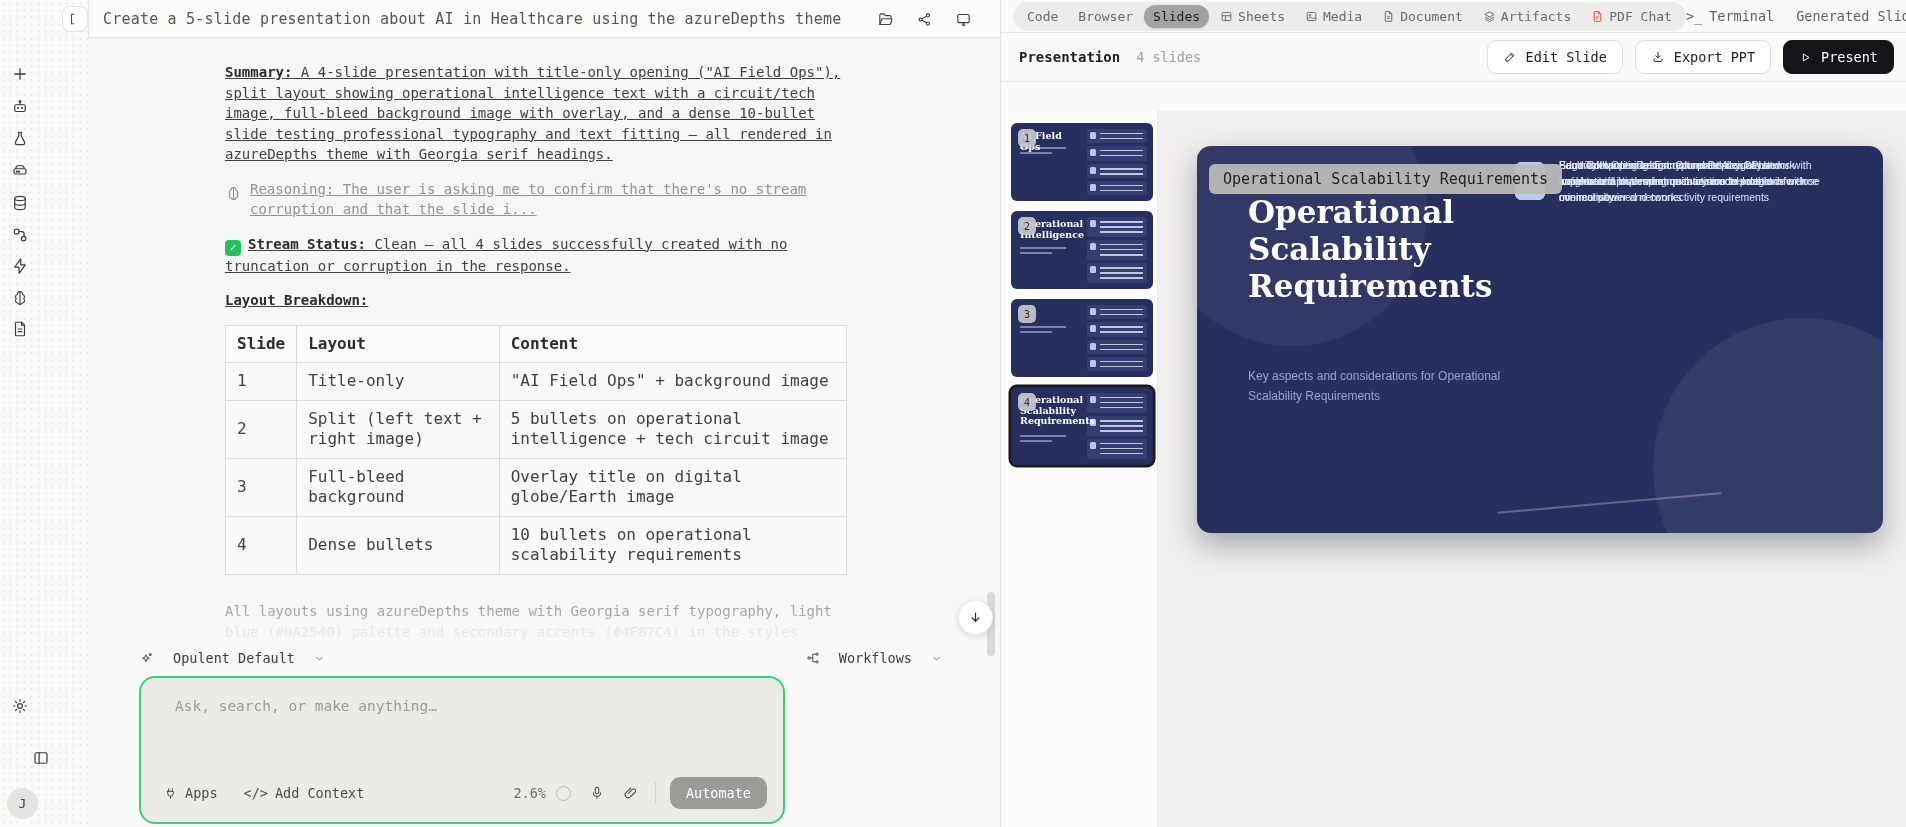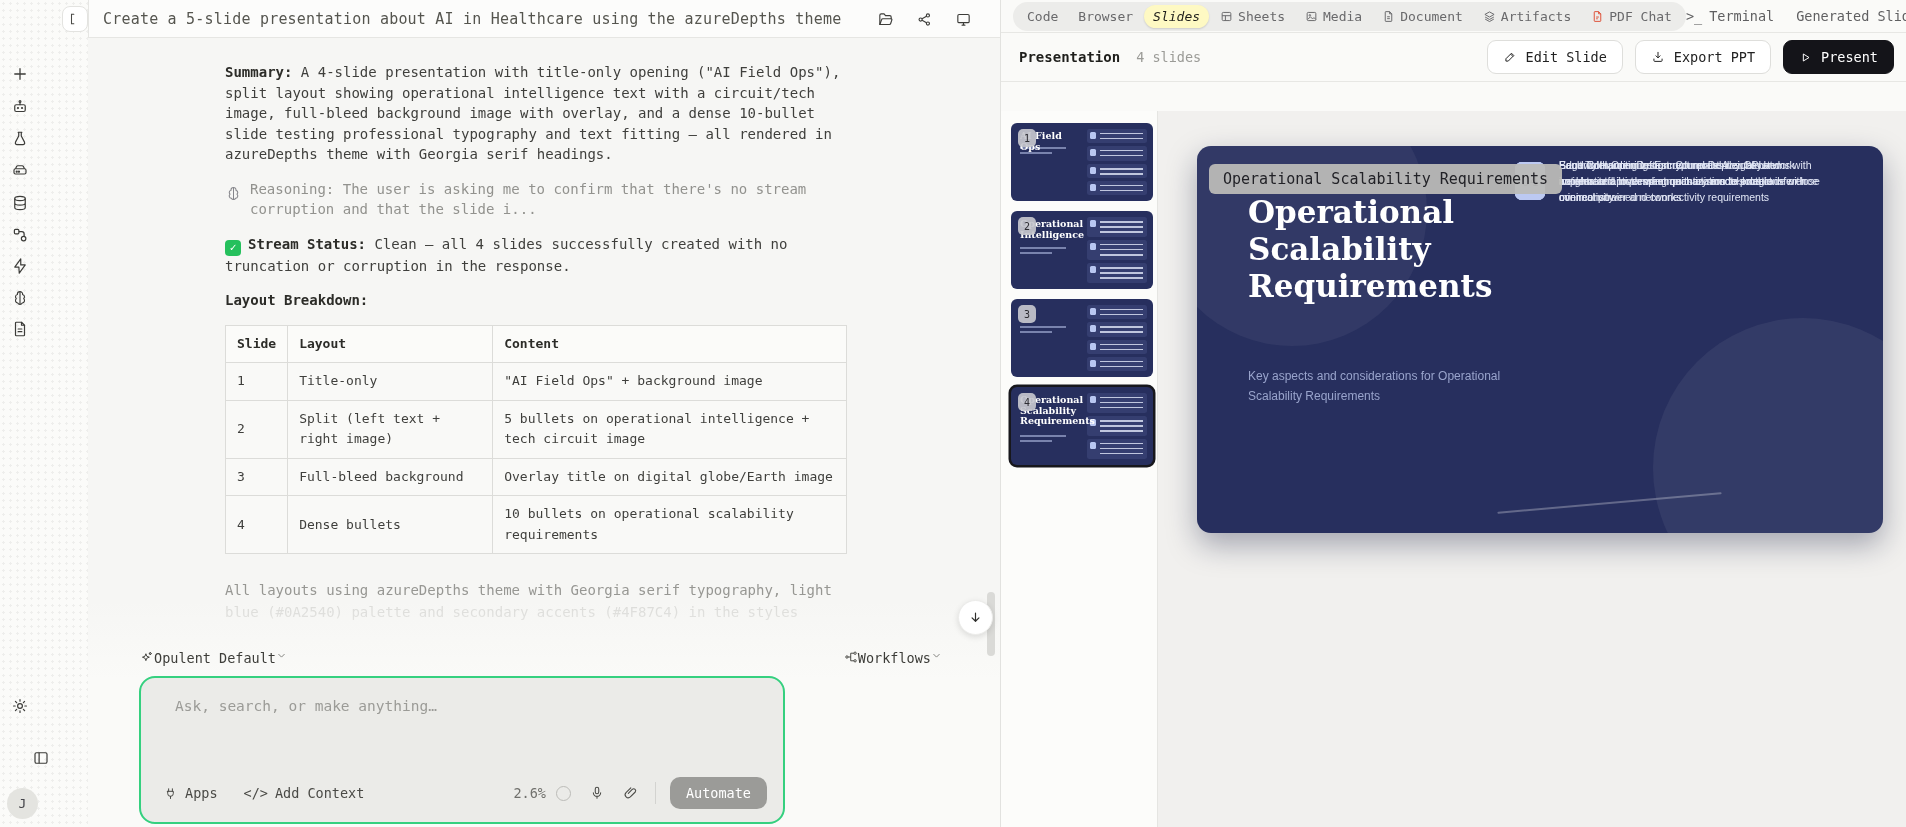--- a/index.html
+++ b/index.html
@@ -22,39 +22,39 @@
     border-bottom:1px solid #e6e6e3; border-left:1px solid #e6e6e3; display:flex; align-items:center; }
   .chat-title { margin-left:14px; font-size:15px; letter-spacing:.2px; color:#55554f; white-space:nowrap; }
   .hdr-icons { position:absolute; right:28px; top:0; height:38px; display:flex; align-items:center; gap:22px; color:#3c3c39; }
   .hdr-icons span { cursor:pointer; }
   .collapse-btn { position:absolute; left:62px; top:6px; width:26px; height:26px; background:#fff;
     border:1px solid #e3e3e0; border-radius:8px; display:flex; align-items:center; justify-content:center; z-index:5; cursor:pointer; color:#4a4a46;}
 
   .chat-body { position:absolute; left:0; top:38px; width:912px; }
   .msg-col { margin:24px 0 0 137px; width:628px; font-size:14px; line-height:20.5px; }
   .msg-col b { color:#2c2c28; font-weight:700; }
-  .block { margin-bottom:14px; }
+  .block { margin-bottom:14px;text-decoration:underline; }
   .check { display:inline-flex; width:16px; height:16px; background:#25c05c; border-radius:4px; color:#fff;
     align-items:center; justify-content:center; margin-right:7px; vertical-align:-2px; }
   .check::after { content:"✓"; font-size:11px; font-weight:bold; }
   .reasoning { display:flex; gap:8px; color:#92928e; }
   .reasoning .r-ico { flex:0 0 17px; margin-top:6px; color:#85858a; }
-  .ltable { border-collapse:collapse; width:622px; font-size:13px; line-height:20.5px; margin-top:2px; }
+  .ltable { border-collapse:collapse; width:622px; font-size:16px; line-height:20.5px; margin-top:2px; }
   .ltable th, .ltable td { border:1px solid #dcdcd9; padding:8px 11px; text-align:left; vertical-align:middle; font-weight:400; background:#f9f9f7; }
   .ltable th { font-weight:700; color:#2c2c28; background:#fbfbf9; }
   .faded1 { margin-top:26px; color:#979793; }
   .faded2 { margin-top:1px; color:#b9b9b5; opacity:.45; }
 
   .fade-band { position:absolute; left:0; top:600px; width:912px; height:80px; pointer-events:none;
     background:linear-gradient(rgba(250,250,248,0), #fafaf8 100%); }
   .composer-backdrop { position:absolute; left:0; top:678px; width:912px; height:149px; background:#fafaf8; }
 
   .meta-row { position:absolute; left:51px; top:646px; width:803px; height:24px; display:flex; align-items:center;
     font-size:13.5px; color:#3d3d39; }
-  .meta-item { display:flex; gap:0; cursor:pointer; }
+  .meta-item { display:flex; align-items:center; gap:19px; cursor:pointer; }
   .meta-item .chev { color:#7a7a76; }
   .composer { position:absolute; left:51px; top:676px; width:646px; height:148px; background:#ebebe8;
     border:2px solid #35d07f; border-radius:16px; }
   .placeholder { position:absolute; left:34px; top:20px; font-size:14.5px; color:#9b9b97; }
   .composer-bar { position:absolute; left:22px; right:16px; bottom:13px; height:32px; display:flex; align-items:center;
     font-size:13.5px; color:#4a4a46; }
   .c-item { display:flex; align-items:center; gap:7px; cursor:pointer; }
   .usage { color:#70706c; margin-right:10px; }
   .ring { width:15px; height:15px; border:1.5px solid #bcbcb8; border-radius:50%; margin-right:18px; }
   .vdiv { width:1px; height:22px; background:#d3d3d0; margin:0 14px 0 16px; }
@@ -68,21 +68,21 @@
   
   #wb { position:absolute; left:1000px; top:0; width:906px; height:827px; background:#fafaf8; border-left:1px solid #e2e2df; }
   .wb-header { height:28px; display:flex; align-items:center; padding:4px 16px 0 18px; font-size:14px; }
   .wb-title { font-weight:700; color:#1e1e1b; }
   .wb-sub { color:#9b9b97; margin-left:8px; }
   .wb-hicons { margin-left:auto; display:flex; gap:16px; color:#3c3c39; }
   .wb-hicons span { cursor:pointer; }
   .wb-tabs { height:33px; display:flex; align-items:center; padding:0 10px 0 12px; border-bottom:1px solid #e7e7e4; }
   .tab-group { display:flex; align-items:center; gap:2px; background:#ececе9; background:#ececea; border-radius:17px; padding:3px 5px; }
   .tab { display:flex; align-items:center; gap:5px; padding:4px 9px; border-radius:13px; font-size:13px; color:#69696b; cursor:pointer; white-space:nowrap; }
-  .tab.active { background:#fef9c3; color:#1e1e1b; box-shadow:0 1px 2px rgba(0,0,0,.14);font-style:italic; }
+  .tab.active { background:#a3a3a3; color:#1e1e1b; box-shadow:0 1px 2px rgba(0,0,0,.14); }
   .tabs-right { margin-left:auto; display:flex; gap:22px; font-size:13.5px; color:#5f5f61; }
   .tabs-right .t-item { display:flex; gap:7px; cursor:pointer; white-space:nowrap; }
   .wb-toolbar { height:49px; display:flex; align-items:center; padding:0 12px 0 18px; border-bottom:1px solid #e7e7e4; }
   .tb-title { font-weight:700; font-size:14px; color:#1e1e1b; }
   .tb-count { color:#9b9b97; font-size:13.5px; margin-left:16px;text-align:right; }
   .tb-btns { margin-left:auto; display:flex; gap:12px; }
   .btn { height:34px; display:flex; align-items:center; gap:9px; padding:0 15px; background:#fff; border:1px solid #dededb;
     border-radius:9px; font-family:inherit; font-size:13.5px; color:#222; cursor:pointer; }
   .btn.dark { background:#141419; border-color:#141419; color:#fff; }
 

